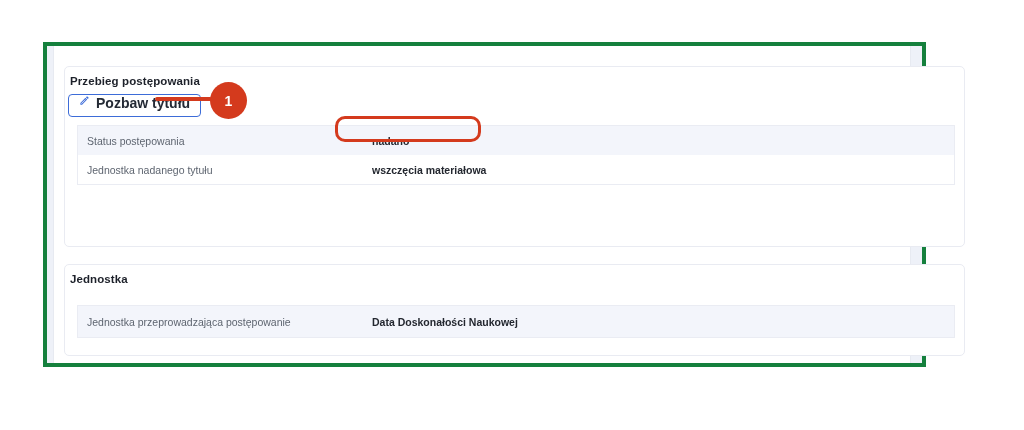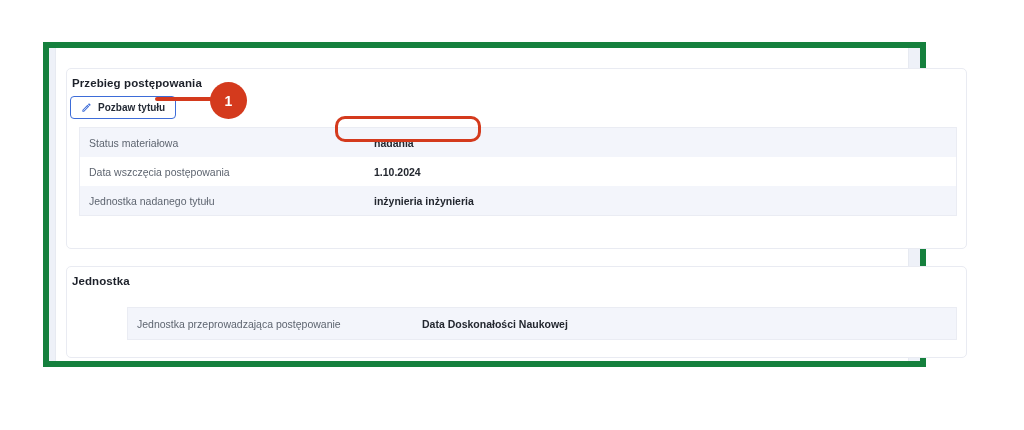--- a/index.html
+++ b/index.html
@@ -3,53 +3,53 @@
 <meta charset="utf-8">
 <style>
   html, body { margin:0; padding:0; background:#ffffff; }
   .stage {
     position:relative; width:1024px; height:430px; background:#ffffff;
     overflow:hidden; font-family:"Liberation Sans", sans-serif;
     -webkit-font-smoothing:antialiased;
   }
   .modal {
     position:absolute; left:43px; top:42px; width:883px; height:325px;
-    background:#ffffff; border:6px solid #15803d; box-sizing:border-box;
+    background:#ffffff; border:4px solid #15803d; box-sizing:border-box;
   }
   .gutter { position:absolute; top:0; height:100%; background:#eef1f8; box-sizing:border-box; }
   .gutter-left  { left:0; width:7px;  border-right:1px solid #e7eaf1; }
   .gutter-right { right:0; width:12px; border-left:1px solid #e7eaf1; }
 
   .card {
     position:absolute; left:17px; width:901px; background:#ffffff;
     border:1px solid #e9ebf2; border-radius:5px; box-sizing:border-box;
   }
   .card-proceedings { top:20px;  height:181px; }
   .card-unit        { top:218px; height:92px;  }
 
   .card h2 {
     margin:0; position:absolute; left:5px; top:8px;
     font-size:11.5px; font-weight:700; color:#1d212a; letter-spacing:0.1px;
   }
 
   .btn {
     position:absolute; left:3px; top:27px; height:23px;
-    display:flex; align-items:center; gap:6px; padding:0 10px;
+    display:flex; align-items:flex-start; gap:6px; padding:0 10px;
     background:#ffffff; border:1px solid #3d6cd8; border-radius:4px;
     cursor:pointer; font-family:"Liberation Sans", sans-serif;
-    font-size:10px; font-weight:700; color:#242a35;
+    font-size:14px; font-weight:700; color:#242a35;
   }
   .btn svg { display:block; }
 
   .table {
     position:absolute; left:12px; right:9px;
     border:1px solid #eaecf3; box-sizing:border-box; background:#ffffff;
   }
   .card-proceedings .table { top:58px; }
-  .card-unit        .table { top:40px;margin-left:48px; }
+  .card-unit        .table { top:40px; }
 
   .row { position:relative; display:flex; align-items:center; height:29px; font-size:10.5px; }
   .card-proceedings .row:nth-child(odd) { background:#f3f5fb; }
   .card-unit .row { height:31px; background:#f3f5fb; }
   .row-label { margin-left:9px; color:#5e6570; }
   .row-value { position:absolute; left:294px; color:#23272f; font-weight:600; }
 
   
   .conn-line {
     position:absolute; left:155px; top:97px; width:57px; height:4px;
@@ -83,30 +83,26 @@
         <span>
           <svg width="11" height="11" viewBox="0 0 24 24" fill="#3d6cd8">
             <path d="M14.06 9.02l.92.92L5.92 19H5v-.92l9.06-9.06M17.66 3c-.25 0-.51.1-.7.29l-1.83 1.83 3.75 3.75 1.83-1.83c.39-.39.39-1.02 0-1.41l-2.34-2.34c-.2-.2-.45-.29-.71-.29zm-3.6 3.19L3 17.25V21h3.75L17.81 9.94l-3.75-3.75z"></path>
           </svg>
         </span>
         <span>Pozbaw tytułu</span>
       </button>
 
       <div class="table">
         <div class="row">
-          <span class="row-label">Status materiałowa</span>
-          <span class="row-value">nadania</span>
-        </div>
-        <div class="row">
-          <span class="row-label">Data wszczęcia postępowania</span>
-          <span class="row-value">1.10.2024</span>
+          <span class="row-label">Status postępowania</span>
+          <span class="row-value">nadano</span>
         </div>
         <div class="row">
           <span class="row-label">Jednostka nadanego tytułu</span>
-          <span class="row-value">inżynieria inżynieria</span>
+          <span class="row-value">wszczęcia materiałowa</span>
         </div>
       </div>
     </section>
 
     <section class="card card-unit">
       <h2>Jednostka</h2>
 
       <div class="table">
         <div class="row">
           <span class="row-label">Jednostka przeprowadzająca postępowanie</span>

